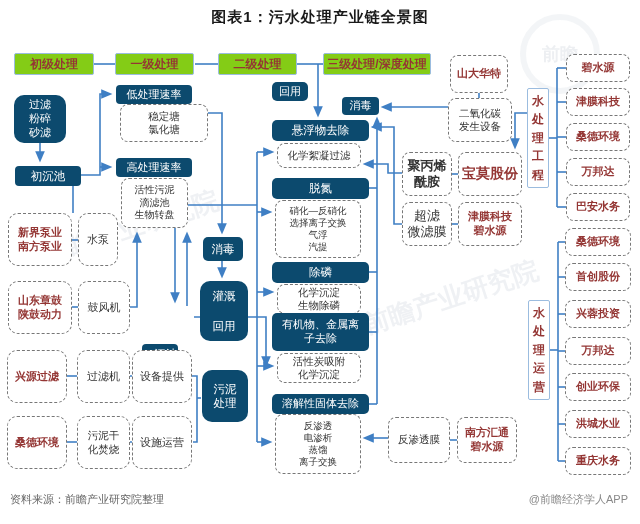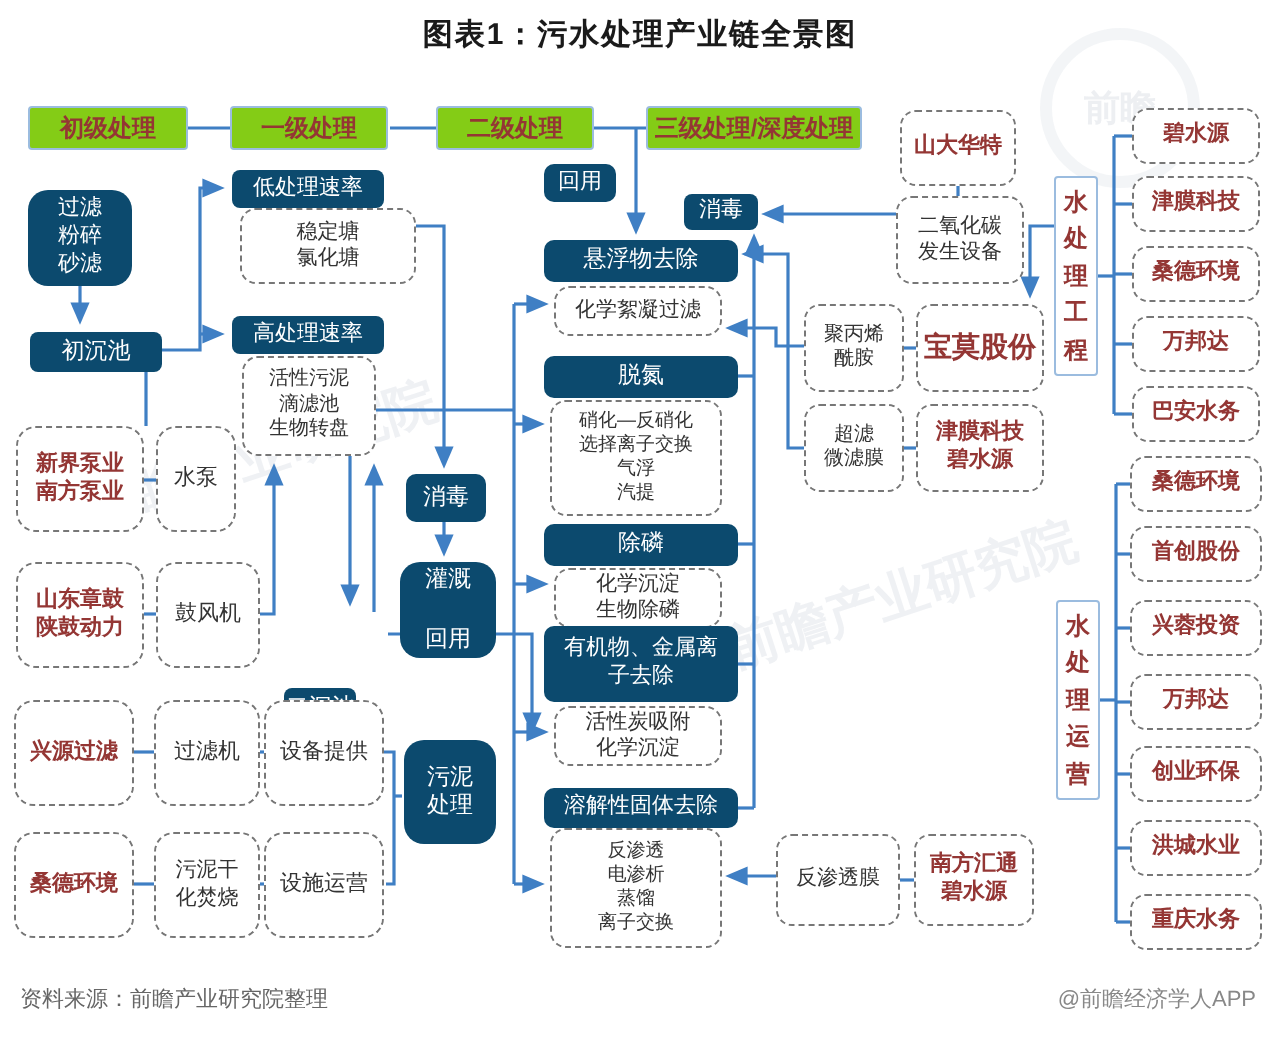--- a/index.html
+++ b/index.html
@@ -160,21 +160,21 @@
       <div class="node dashed" style="left: 77px; top: 416px; width: 53px; height: 53px; border-radius: 10px; font-size: 10.5px;">
         <div>污泥干</div>
         <div>化焚烧</div>
       </div>
       <div class="node dashed" style="left: 132px; top: 416px; width: 60px; height: 53px; border-radius: 10px; font-size: 11px;">
         <div>设施运营</div>
       </div>
       <div class="node solid" style="left: 203px; top: 237px; width: 40px; height: 24px; border-radius: 5px; font-size: 11.5px;">
         <div>消毒</div>
       </div>
-      <div class="node solid" style="left: 200px; top: 281px; width: 48px; height: 48px; border-radius: 10px; font-size: 11.5px; gap: 16px;">
+      <div class="node solid" style="left: 200px; top: 281px; width: 48px; height: 60px; border-radius: 10px; font-size: 11.5px; gap: 16px;">
         <div>灌溉</div>
         <div>回用</div>
       </div>
       <div class="node solid" style="left: 202px; top: 370px; width: 46px; height: 52px; border-radius: 10px; font-size: 11.5px;">
         <div>污泥</div>
         <div>处理</div>
       </div>
       <div class="node solid" style="left: 272px; top: 82px; width: 36px; height: 19px; border-radius: 5px; font-size: 11px;">
         <div>回用</div>
       </div>
@@ -220,28 +220,28 @@
         <div>蒸馏</div>
         <div>离子交换</div>
       </div>
       <div class="node company" style="left: 450px; top: 55px; width: 58px; height: 38px; border-radius: 8px; font-size: 11px;">
         <div>山大华特</div>
       </div>
       <div class="node dashed" style="left: 448px; top: 98px; width: 64px; height: 44px; border-radius: 8px; font-size: 10.5px;">
         <div>二氧化碳</div>
         <div>发生设备</div>
       </div>
-      <div class="node dashed" style="left: 402px; top: 152px; width: 50px; height: 44px; border-radius: 8px; font-size: 10px;">
+      <div class="node dashed" style="left: 402px; top: 152px; width: 50px; height: 44px; border-radius: 8px; font-size: 13px; font-weight: bold;">
         <div>聚丙烯</div>
         <div>酰胺</div>
       </div>
       <div class="node company" style="left: 458px; top: 152px; width: 64px; height: 44px; border-radius: 8px; font-size: 14px;">
         <div>宝莫股份</div>
       </div>
-      <div class="node dashed" style="left: 402px; top: 202px; width: 50px; height: 44px; border-radius: 8px; font-size: 10px;">
+      <div class="node dashed" style="left: 402px; top: 202px; width: 50px; height: 44px; border-radius: 8px; font-size: 13px;">
         <div>超滤</div>
         <div>微滤膜</div>
       </div>
       <div class="node company" style="left: 458px; top: 202px; width: 64px; height: 44px; border-radius: 8px; font-size: 11px;">
         <div>津膜科技</div>
         <div>碧水源</div>
       </div>
       <div class="node dashed" style="left: 388px; top: 417px; width: 62px; height: 46px; border-radius: 8px; font-size: 10.5px;">
         <div>反渗透膜</div>
       </div>

